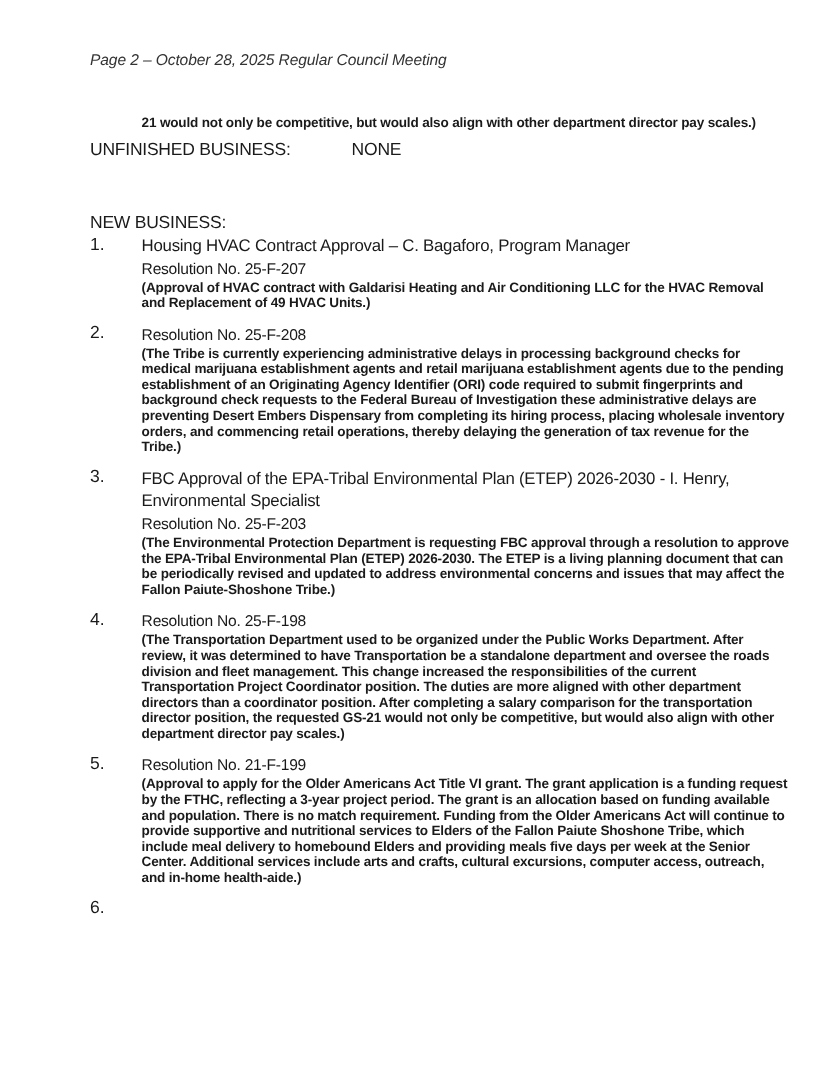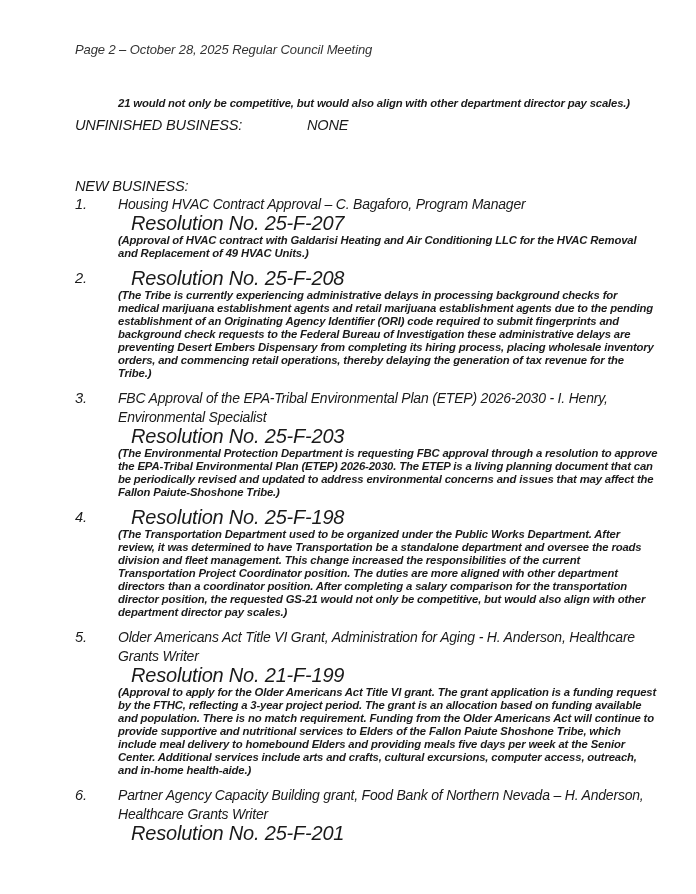--- a/index.html
+++ b/index.html
@@ -1,28 +1,28 @@
 <!DOCTYPE html>
 <html><head>
 <meta charset="utf-8">
 <style>
   html, body { margin: 0; padding: 0; background: #ffffff; }
   body { width: 696px; height: 894px; position: relative; overflow: hidden; color: #1a1a1a; font-family: "Liberation Sans", sans-serif; }
   .page-header { position: absolute; left: 75px; top: 42px; font-size: 13px; font-style: italic; color: #333; letter-spacing: -0.1px; }
-  .content { position: absolute; left: 75px; top: 97px; width: 600px; font-style: italic; }
+  .content { position: absolute; left: 75px; top: 97px; width: 600px; }
   .bold-note { font-weight: bold; font-size: 11.3px; line-height: 13px; letter-spacing: -0.15px; }
   .cont-note { margin-left: 43px; }
   .section-line { font-size: 14.6px; line-height: 17px; letter-spacing: -0.2px; margin-top: 44px; }
-  .unfinished { margin-top: 7px; display: flex; gap: 14px; }
+  .unfinished { margin-top: 7px; display: flex; }
   .unfinished .lbl { width: 218px; }
   .item { display: flex; }
   .item .num { width: 43px; font-size: 14.6px; line-height: 19px; flex: none; }
   .item .body { width: 540px; }
   .item .title { font-size: 14px; line-height: 19px; letter-spacing: -0.2px; }
-  .item .res { font-size: 20px; line-height: 19px; letter-spacing: -0.2px; margin-left: 13px; }
+  .item .res { font-size: 13px; line-height: 19px; letter-spacing: -0.2px; }
   .item .desc { margin-top: 1px; }
   .gap { height: 9px; }
 </style>
 </head>
 <body>
 
 <div class="page-header">Page 2 – October 28, 2025 Regular Council Meeting</div>
 
 <div class="content">
   <div class="bold-note cont-note">21 would not only be competitive, but would also align with other department director pay scales.)</div>
@@ -67,27 +67,22 @@
     <div class="body">
       <div class="res">Resolution No. 25-F-198</div>
       <div class="bold-note desc">(The Transportation Department used to be organized under the Public Works Department. After review, it was determined to have Transportation be a standalone department and oversee the roads division and fleet management. This change increased the responsibilities of the current Transportation Project Coordinator position. The duties are more aligned with other department directors than a coordinator position. After completing a salary comparison for the transportation director position, the requested GS-21 would not only be competitive, but would also align with other department director pay scales.)</div>
     </div>
   </div>
   <div class="gap"></div>
 
   <div class="item">
     <div class="num">5.</div>
     <div class="body">
-      <div class="title">Older Americans Act Title VI Grant, Administration for Aging - H. Anderson, Healthcare Grants Writer</div>
       <div class="res">Resolution No. 21-F-199</div>
       <div class="bold-note desc">(Approval to apply for the Older Americans Act Title VI grant. The grant application is a funding request by the FTHC, reflecting a 3-year project period. The grant is an allocation based on funding available and population. There is no match requirement. Funding from the Older Americans Act will continue to provide supportive and nutritional services to Elders of the Fallon Paiute Shoshone Tribe, which include meal delivery to homebound Elders and providing meals five days per week at the Senior Center. Additional services include arts and crafts, cultural excursions, computer access, outreach, and in-home health-aide.)</div>
     </div>
   </div>
   <div class="gap"></div>
 
   <div class="item">
     <div class="num">6.</div>
-    <div class="body">
-      <div class="title">Partner Agency Capacity Building grant, Food Bank of Northern Nevada – H. Anderson, Healthcare Grants Writer</div>
-      <div class="res">Resolution No. 25-F-201</div>
-    </div>
   </div>
 </div>
 
 </body></html>

